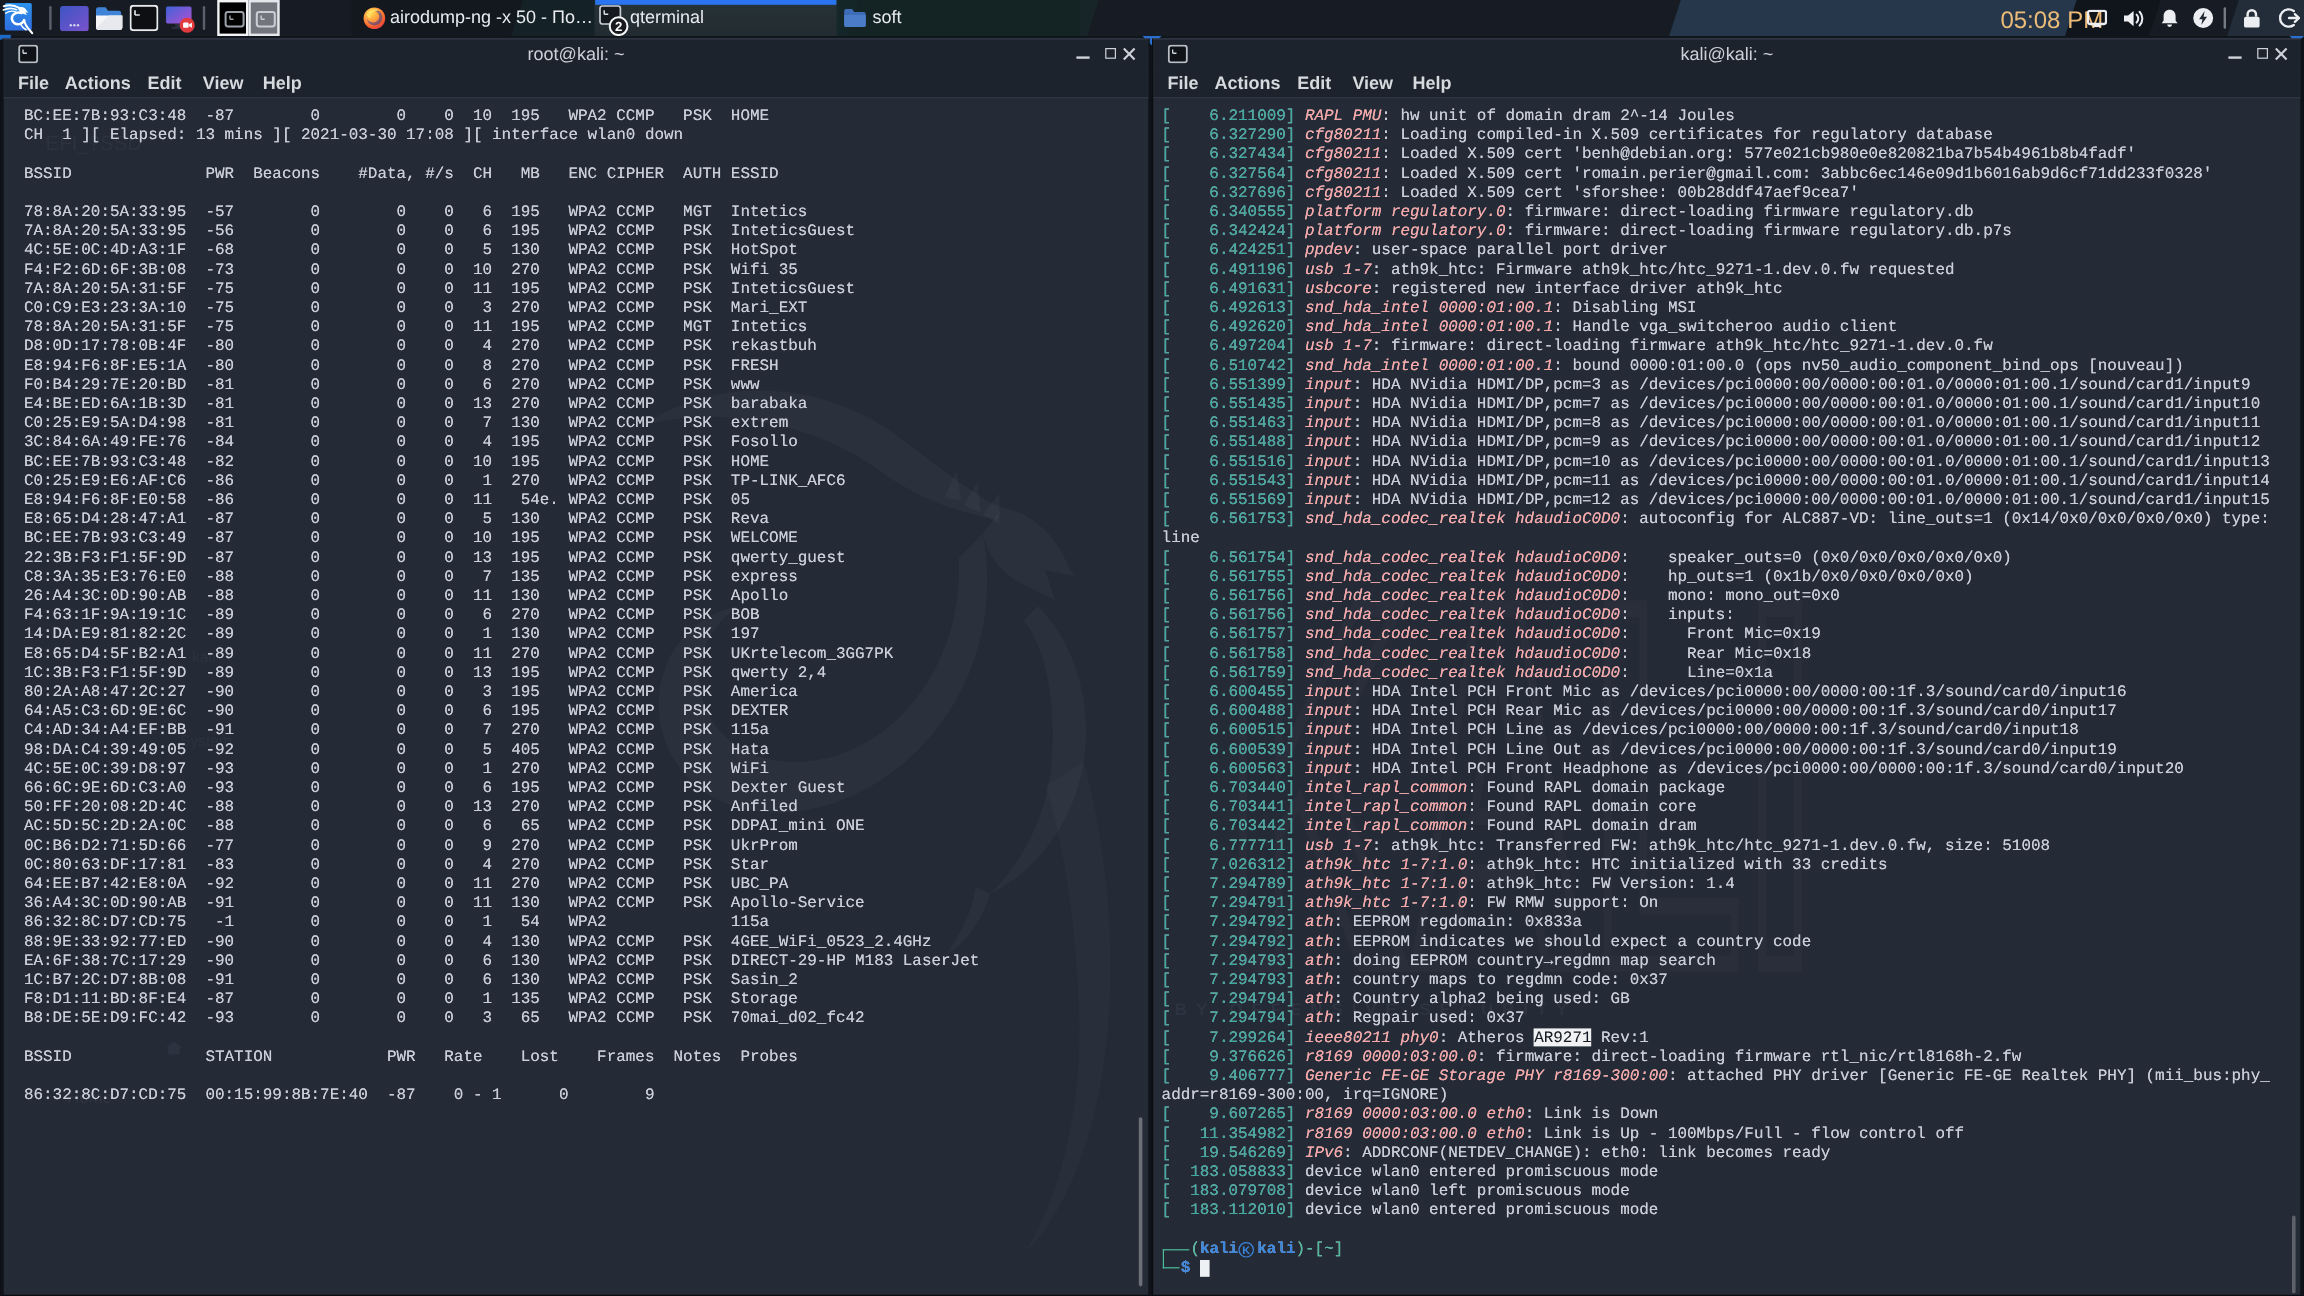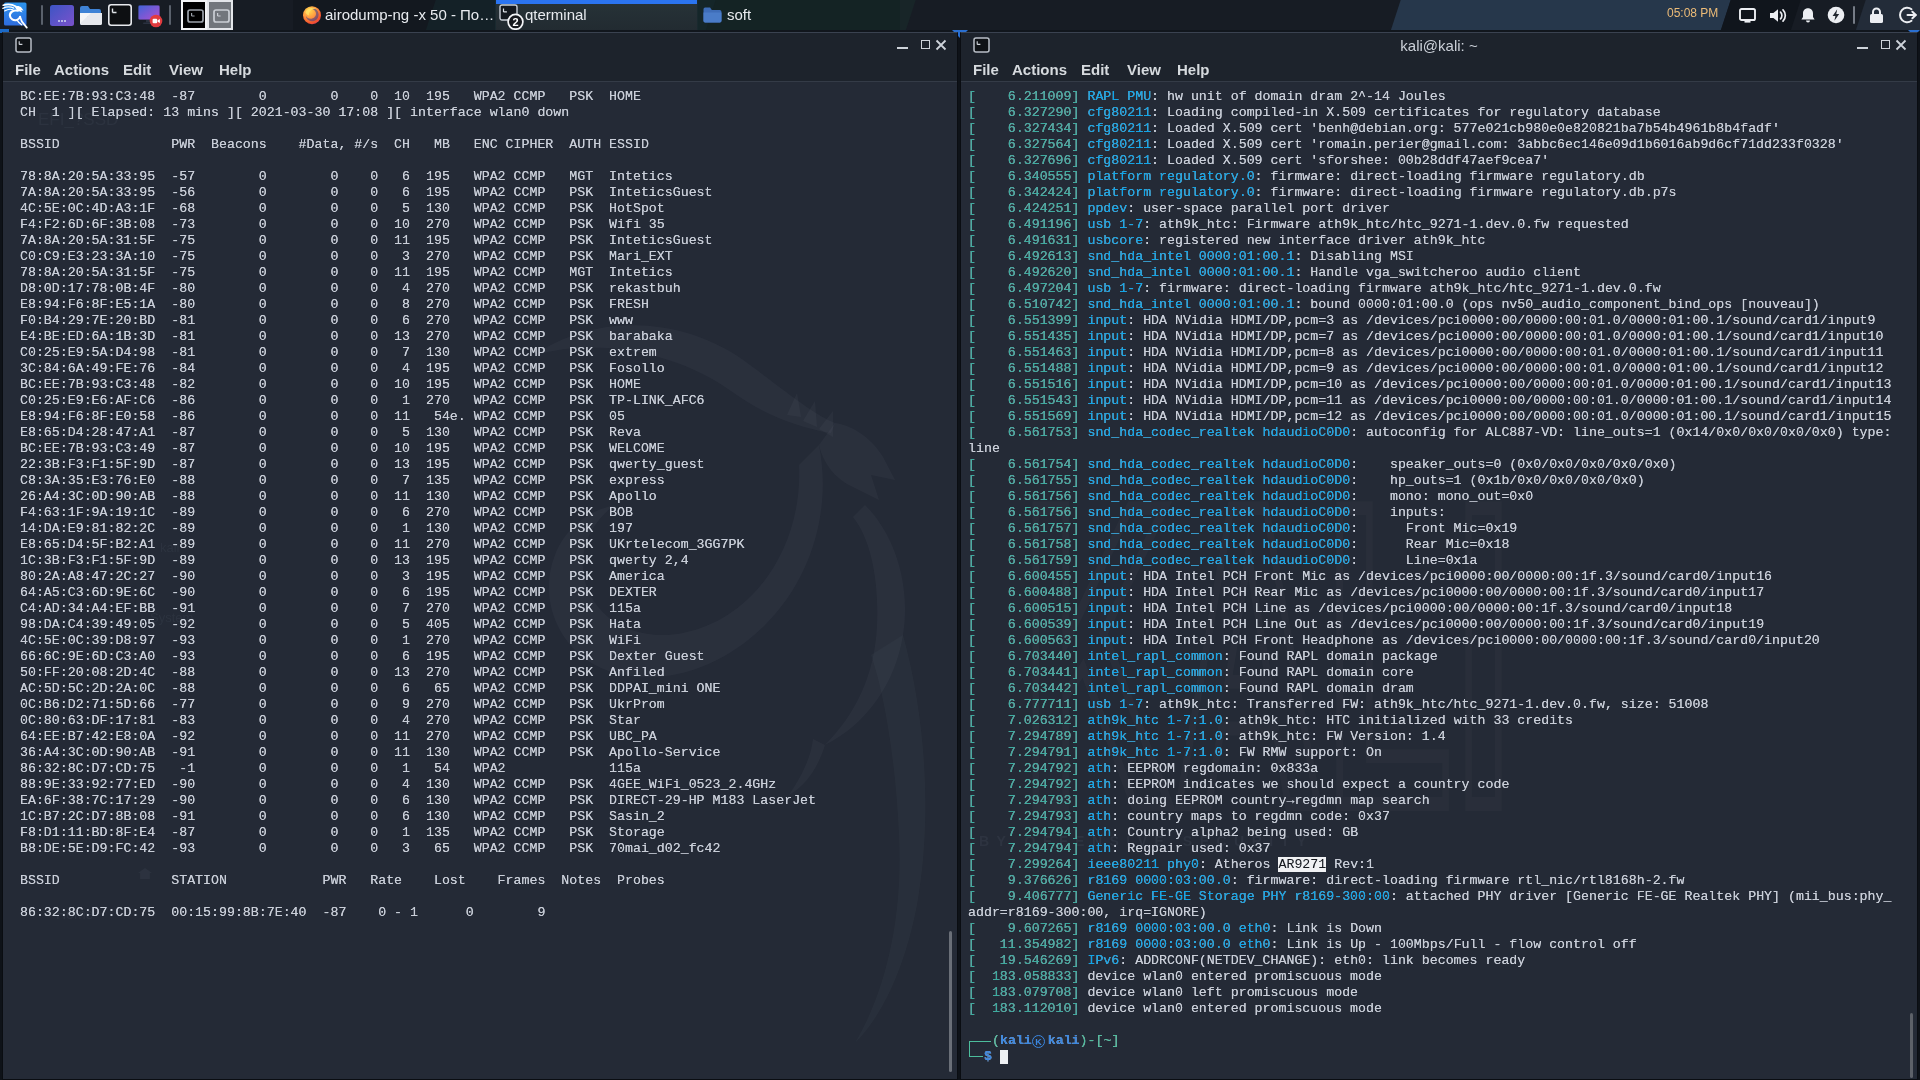--- a/index.html
+++ b/index.html
@@ -7,24 +7,24 @@
 #panel { position:absolute; left:0; top:0; width:1920px; height:30px; background:#171c24; overflow:hidden; }
 .pband { position:absolute; top:-5px; height:45px; transform:skewX(-18deg); }
 #gapstrip { position:absolute; left:0; top:30px; width:1920px; height:2px; background:#11161d; }
 .win { position:absolute; top:32px; height:1048px; background:#242a36; border:1px solid #0a0d12; border-top:1px solid #3a4250; }
 .tbar { position:absolute; left:0; top:0; width:100%; height:24px; background:#1d232c; }
 .ttxt { position:absolute; left:0; top:4px; width:100%; text-align:center; font-size:15px; font-weight:500; color:#ccd1d9; }
 .wbtn { position:absolute; }
 .mbar { position:absolute; left:0; top:24px; width:100%; height:25px; background:#1d232c; border-bottom:1px solid #343b47; font-size:15px; font-weight:600; color:#d6dade;text-align:center; }
 pre { font-family:"Liberation Mono", monospace; font-size:13.28px; line-height:16px; color:#c9ced8; position:absolute; text-shadow:0 0 0.55px rgba(201,206,216,0.9); }
 .t { color:#3dab9f; }
-.o { color:#0ea5e9; }
+.o { color:#fca5a5;font-style:italic; }
 .sel { background:#f0f1f3; color:#15181d; }
 .wm { position:absolute; pointer-events:none; }
-#clock { position:absolute; left:1667px; top:6px; font-size:12px; color:#edbc78; }
+#clock { position:absolute; left:1667px; top:6px; font-size:20px; color:#edbc78; }
 .tasktxt { position:absolute; top:6px; font-size:15px; color:#e8ebef; }
 .psep { position:absolute; top:5px; width:2px; height:20px; background:#5a616c; border-radius:1px; }
 </style></head>
 <body>
 
 <div id="panel">
   <div class="pband" style="left:430px;width:110px;background:rgba(46,160,150,0.10)"></div>
   <div class="pband" style="left:540px;width:170px;background:rgba(40,120,110,0.14)"></div>
   <div class="pband" style="left:710px;width:200px;background:rgba(35,115,80,0.10)"></div>
   <div class="pband" style="left:1395px;width:330px;background:#26374b"></div>
@@ -163,20 +163,21 @@
 <div style="position:absolute;left:0;top:29px;width:9px;height:4px;background:#1b6ac8"></div>
 <div style="position:absolute;left:952px;top:30px;width:0;height:0;border-left:8px solid transparent;border-right:8px solid transparent;border-top:8px solid #2a6fd0"></div>
 <div style="position:absolute;left:1908px;top:30px;width:0;height:0;border-left:6px solid transparent;border-right:6px solid transparent;border-top:6px solid #2a6fd0"></div>
 
 <div class="win" style="left:2px;width:956px">
   <div class="tbar">
     <svg width="17" height="16" viewBox="0 0 17 16" style="position:absolute;left:12px;top:4px">
       <rect x="1" y="1" width="15" height="14" rx="2" fill="#0f1216" stroke="#b9bfc7" stroke-width="1.5"></rect>
       <path d="M4.2 4.2 v3.2 M4.2 7.4 h3.2" stroke="#cfd4db" stroke-width="1.1" fill="none"></path>
     </svg>
+    <div class="ttxt">root@kali: ~</div>
     <div class="wbtn" style="right:49px;top:14px;width:11px;height:2px;background:#ced3da"></div>
     <div class="wbtn" style="right:27px;top:7px;width:9px;height:9px;border:1.8px solid #ced3da"></div>
     <svg width="12" height="12" viewBox="0 0 12 12" style="position:absolute;right:10px;top:6px">
       <path d="M1.5 1.5 L10.5 10.5 M10.5 1.5 L1.5 10.5" stroke="#ced3da" stroke-width="1.8"></path>
     </svg>
   </div>
   <div class="mbar">
       <span style="position:absolute;left:12px;top:4px">File</span>
       <span style="position:absolute;left:51px;top:4px">Actions</span>
       <span style="position:absolute;left:120px;top:4px">Edit</span>

